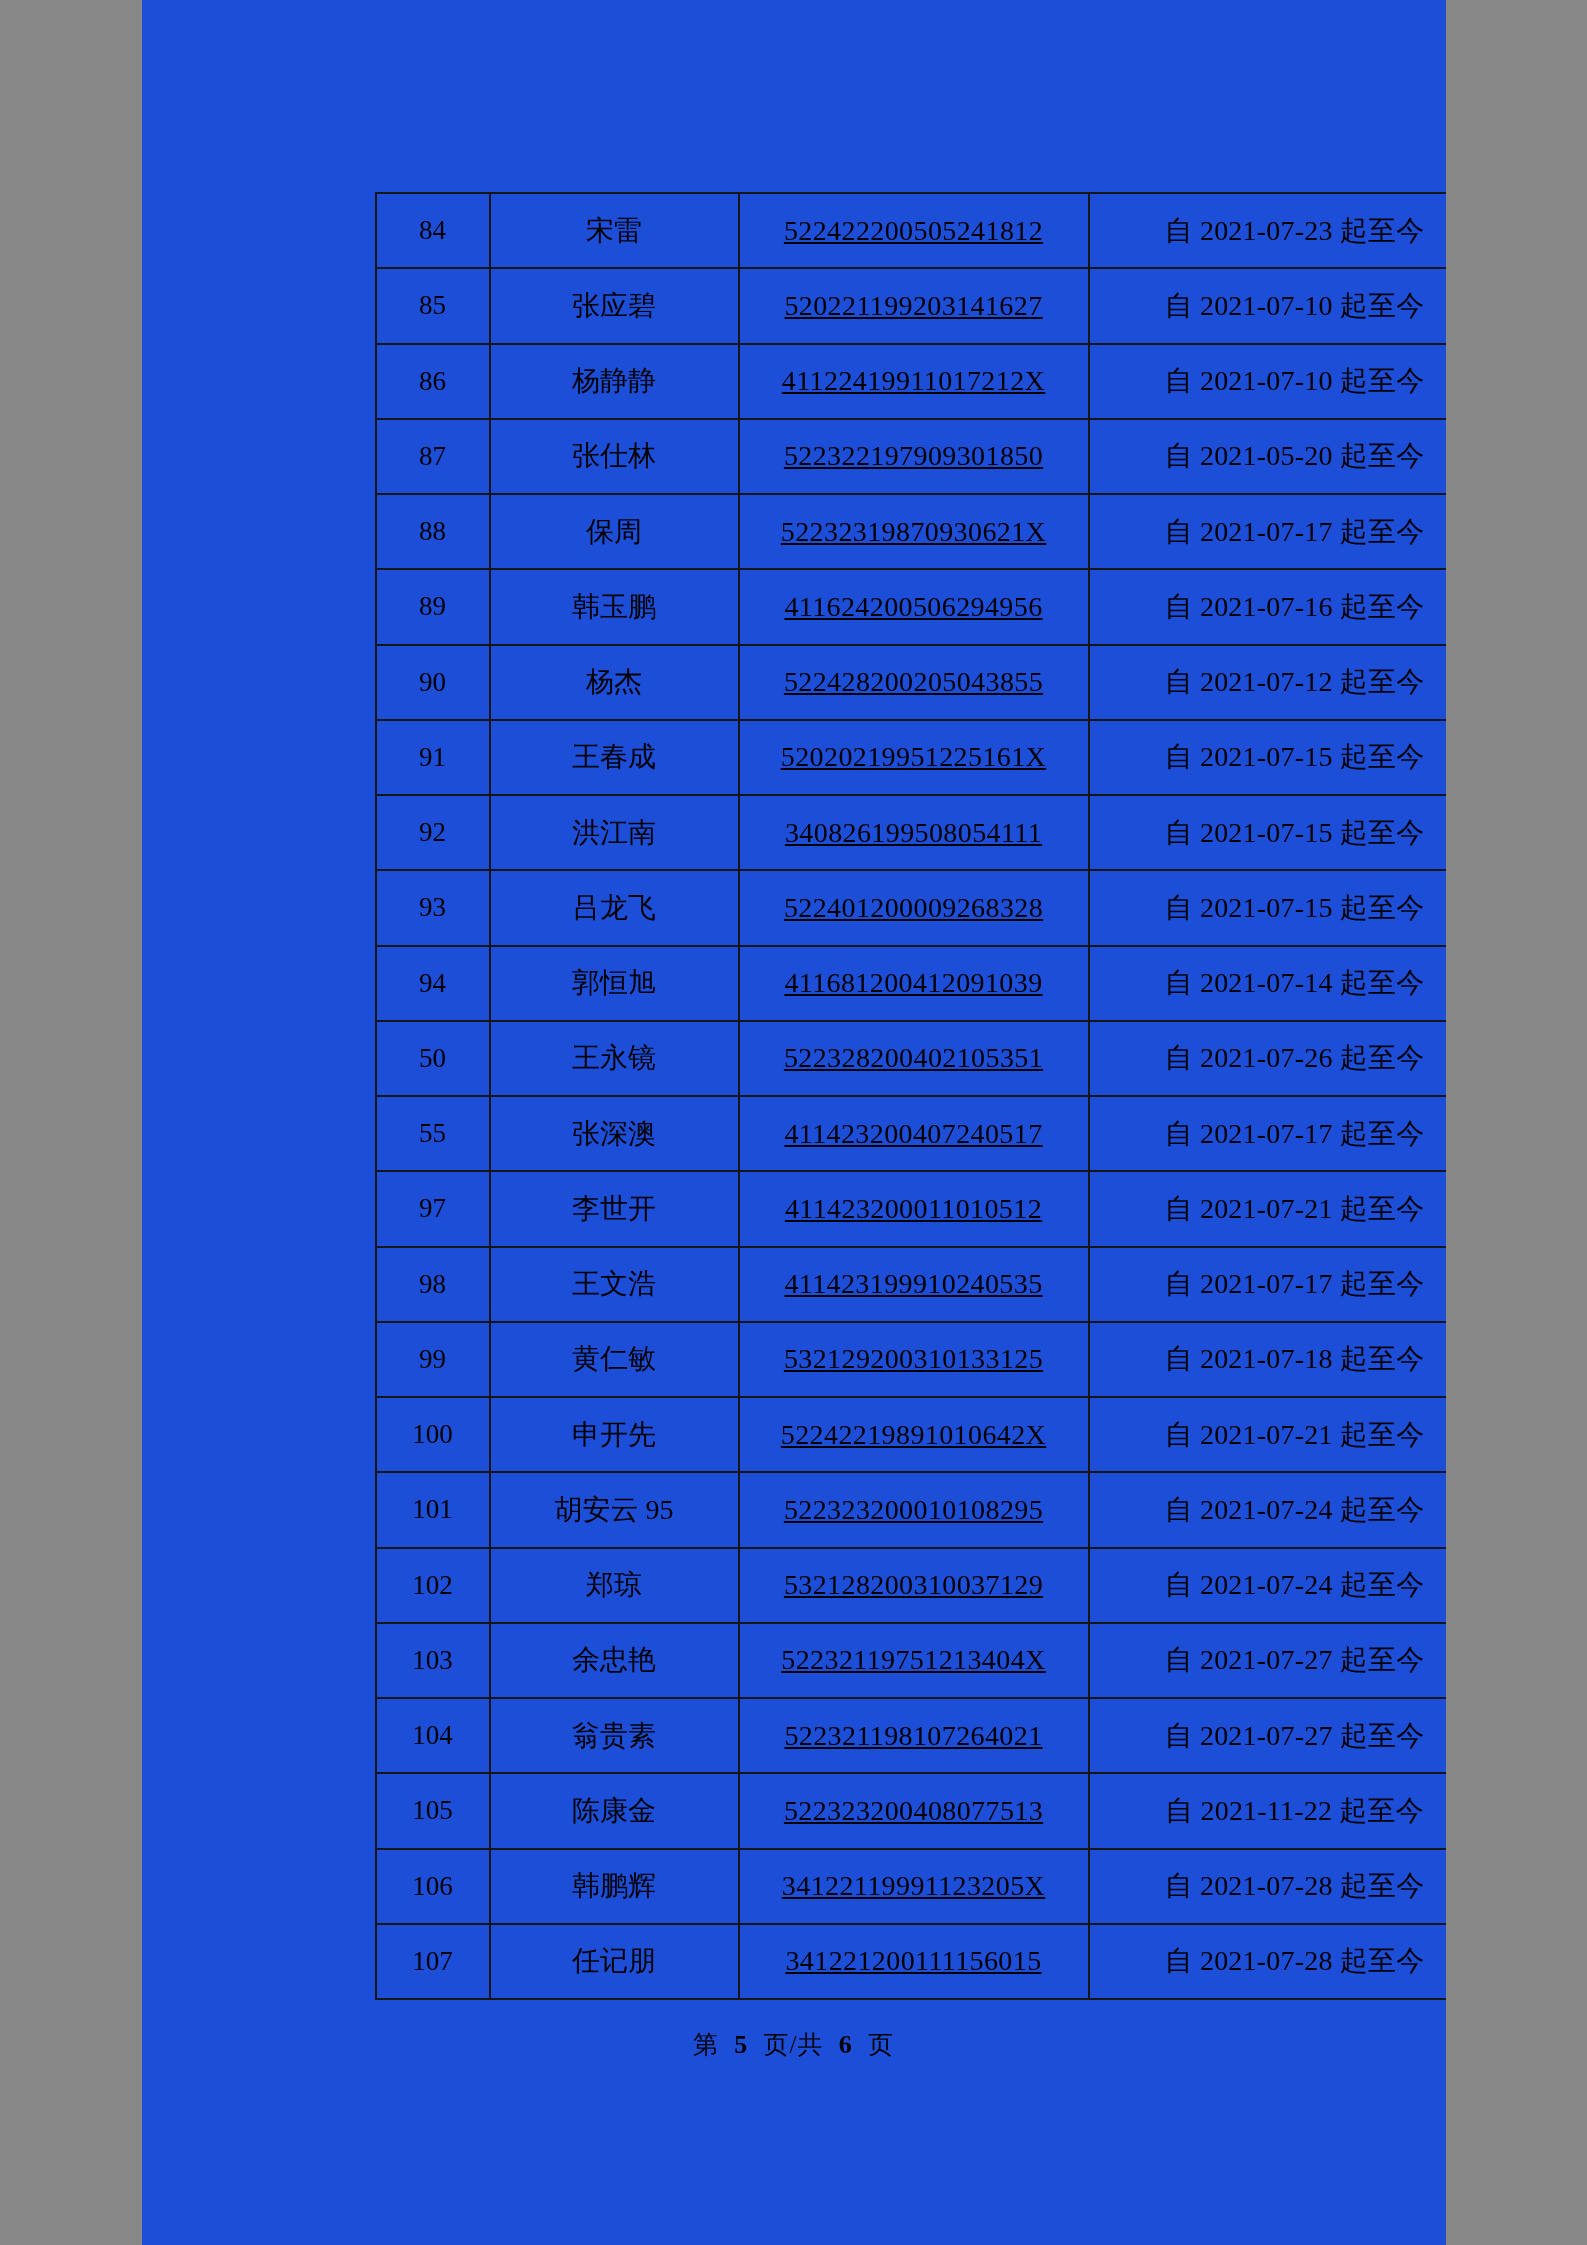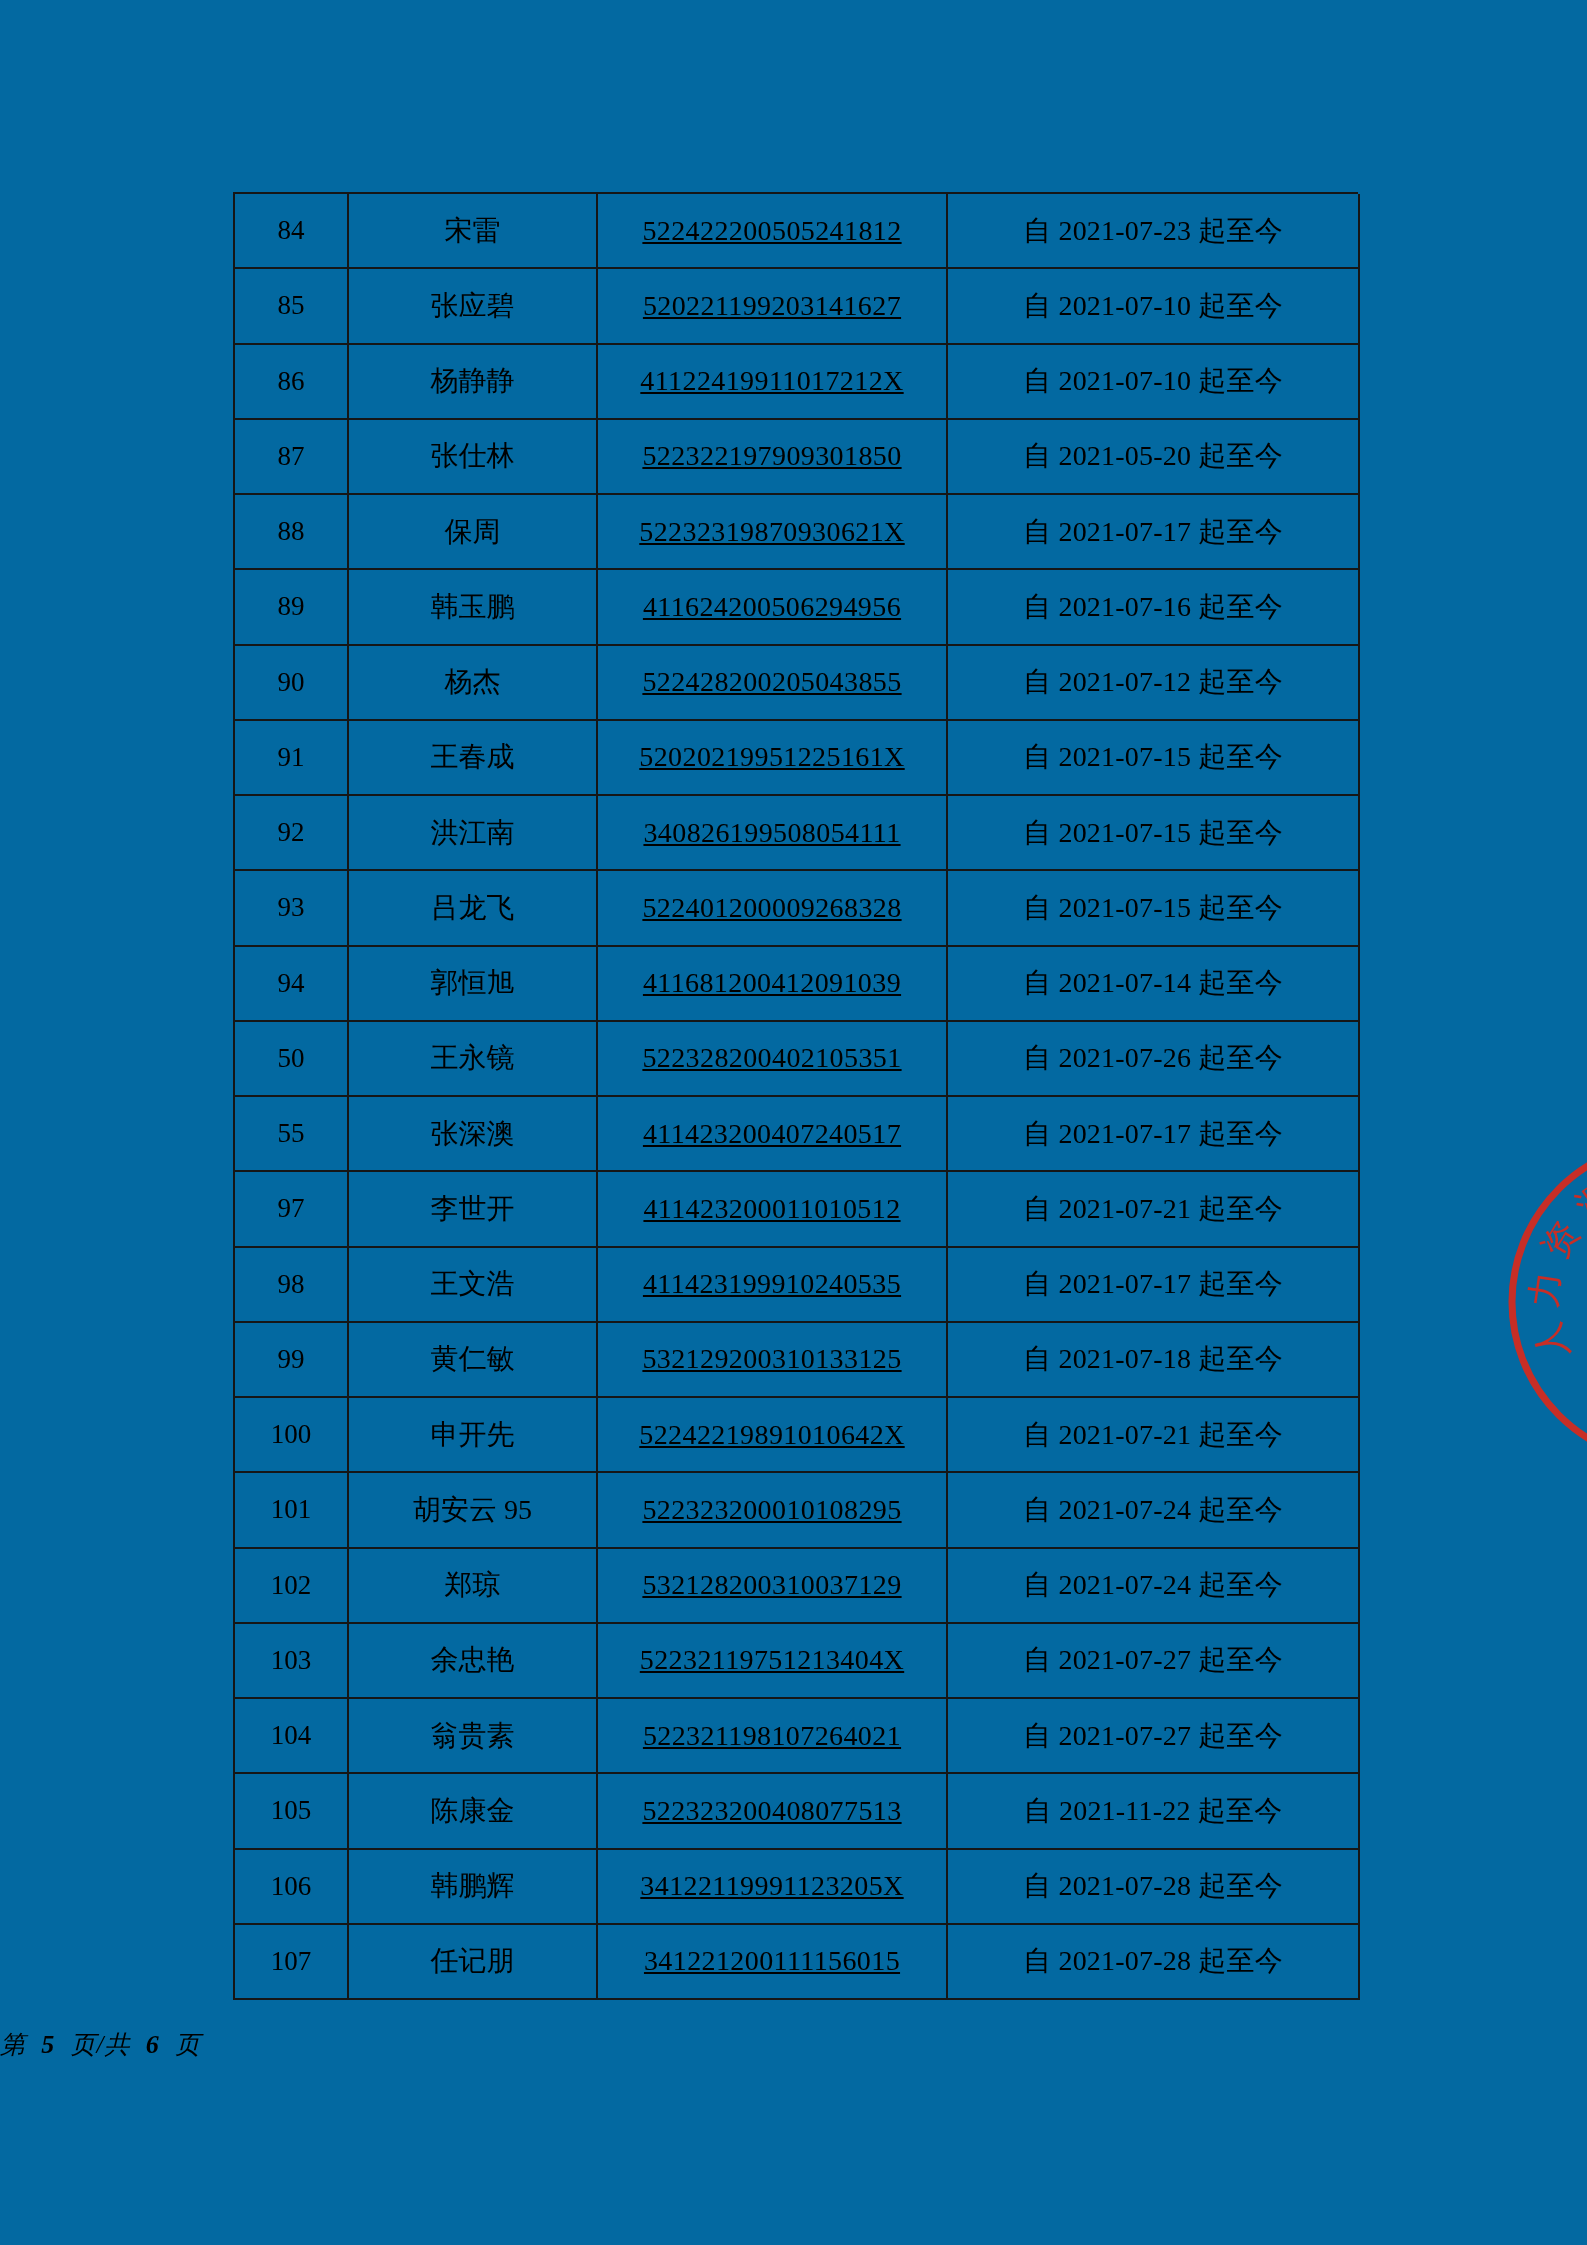--- a/index.html
+++ b/index.html
@@ -1,20 +1,20 @@
 <!DOCTYPE html>
 <html><head>
 <meta charset="utf-8">
 <style>
   html,body { margin:0; padding:0; background:#888; }
   .page {
     position:relative;
-    width:1587px; height:2245px;
+    width:1304px; height:2245px;
     margin:0 auto;
-    background:#0369a1;
+    background:#1d4ed8;
     overflow:hidden;
     font-family:"Liberation Serif","DejaVu Serif",serif;
     color:#000;
   }
   .roster {
     position:absolute;
     left:233px; top:192px;
     width:1125px;
     display:grid;
     grid-template-columns:114px 249px 350px 412px;
@@ -36,23 +36,23 @@
     white-space:nowrap;
     overflow:hidden;
   }
   .cell.no   { font-size:27px; }
   .cell.id   { letter-spacing:0.4px;text-decoration:underline; }
   .cell.period { letter-spacing:0.2px; }
   .footer {
     position:absolute;
     left:0; top:2028px;
     width:100%;
+    text-align:center;
     font-size:25px;
     letter-spacing:1px;
-    font-style:italic;
   }
   .footer .num { font-weight:700; margin:0 8px; font-size:26px; }
   .stamp {
     position:absolute;
     left:1440px; top:1110px;
     width:400px; height:400px;
     opacity:0.92;
   }
   .stamp * { pointer-events:none; }
 </style>

